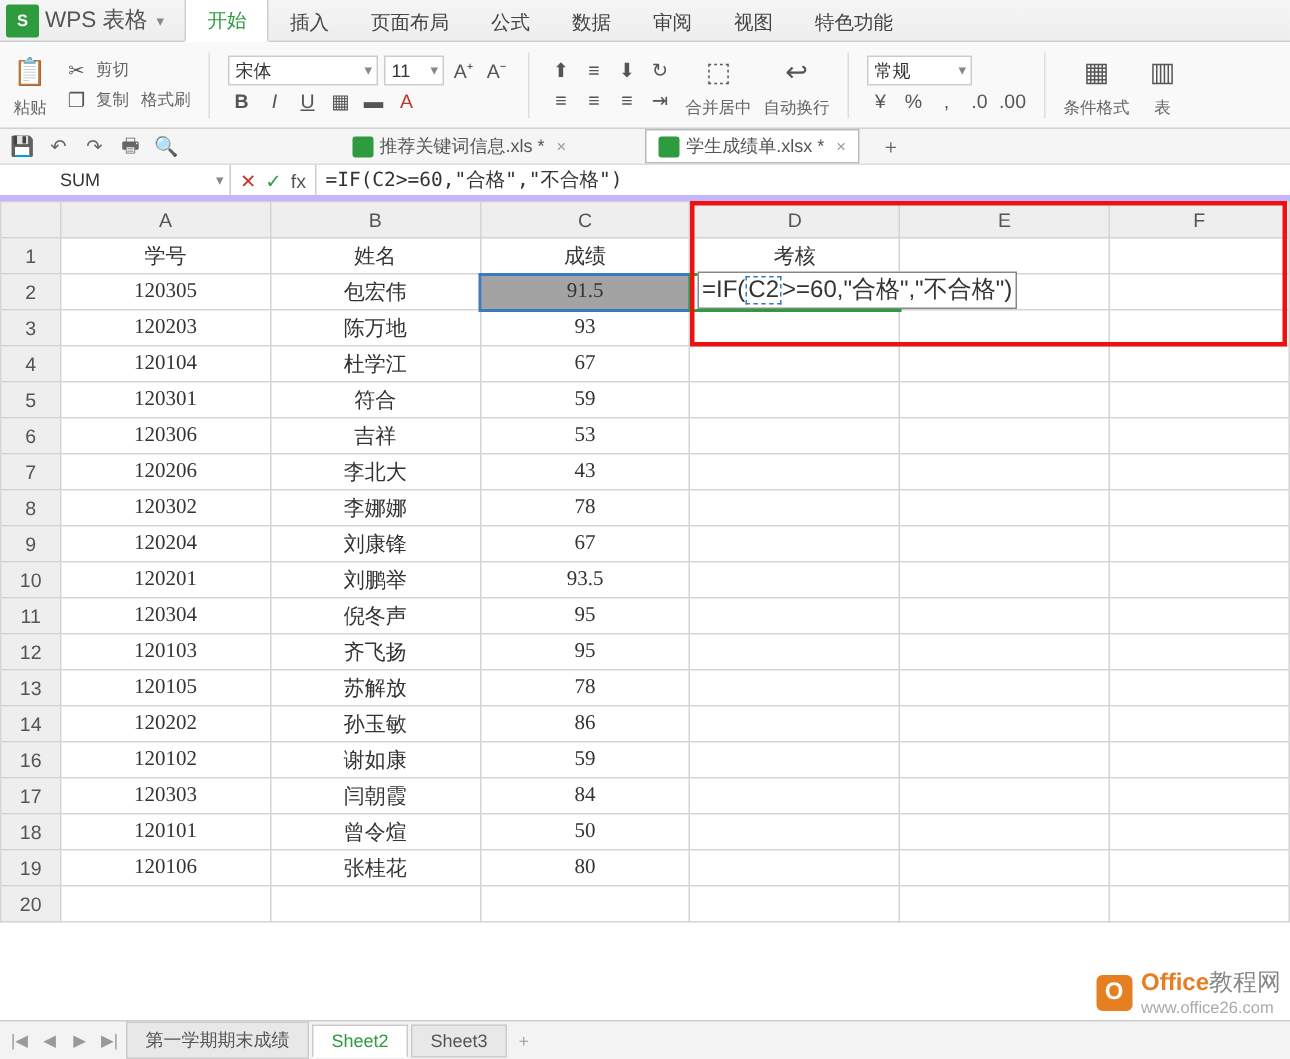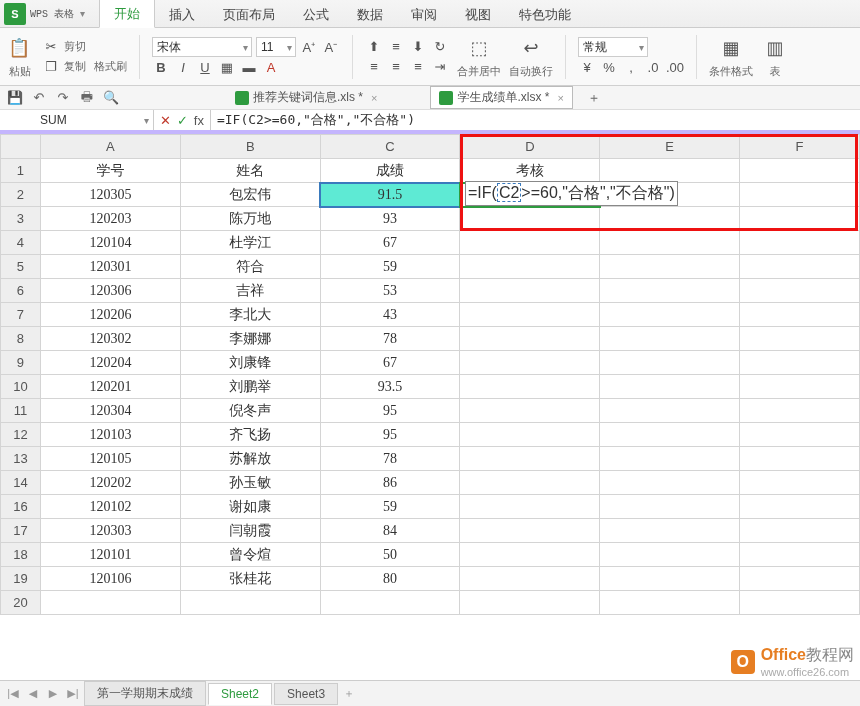--- a/index.html
+++ b/index.html
@@ -1,20 +1,20 @@
 <!DOCTYPE html>
 <html><head>
 <meta charset="utf-8">
 <style>
 * { box-sizing: border-box; margin: 0; padding: 0; font-family: "Microsoft YaHei", SimSun, sans-serif; }
 body { width: 860px; height: 706px; background: #fff; overflow: hidden; position: relative; font-size: 12px; color: #333; }
 
 .titlebar { height: 28px; background: linear-gradient(#f5f5f5,#eee); display: flex; align-items: center; border-bottom: 1px solid #ccc; }
 .app-logo { width: 22px; height: 22px; background: #2e9b3f; color: #fff; display: inline-flex; align-items: center; justify-content: center; margin: 0 4px; font-weight: bold; font-size: 11px; border-radius: 2px; }
-.app-title { font-size: 10px; color: #555; margin-right: 6px; font-family: Liberation Mono, monospace; }
+.app-title { font-size: 15px; color: #555; margin-right: 6px; }
 .titlebar .drop { color: #888; font-size: 10px; margin-right: 10px; cursor: pointer; }
 
 .tabs { display: flex; align-items: flex-end; margin-left: 4px; }
 .tab { padding: 5px 14px 4px; font-size: 13px; color: #444; cursor: pointer; position: relative; font-family: Liberation Mono, monospace; }
 .tab.active { color: #2e9b3f; border: 1px solid #ccc; border-bottom: 1px solid #fff; background: #fff; }
 
 .ribbon { height: 58px; background: #f9f9f9; border-bottom: 1px solid #d0d0d0; display: flex; align-items: center; padding: 0 6px; gap: 8px; }
 .ribbon .sep { width: 1px; height: 44px; background: #ddd; margin: 0 4px; }
 .rgroup { display: flex; flex-direction: column; gap: 2px; }
 .rrow { display: flex; align-items: center; gap: 4px; }
@@ -49,21 +49,21 @@
 .sheet th.colh { background: #eee; font-weight: normal; color: #555; height: 22px; font-family: Arial, sans-serif; font-size: 13px; }
 .sheet th.rowh { background: #eee; font-weight: normal; color: #555; width: 40px; font-family: Arial, sans-serif; font-size: 13px; }
 .sheet th.corner { background: #eee; width: 40px; }
 .col-A { width: 140px; }
 .col-B { width: 140px; }
 .col-C { width: 140px; }
 .col-D { width: 140px; }
 .col-E { width: 140px; }
 .col-F { width: 120px; }
 
-.sel-c2 { background: #5eead4; outline: 2px solid #3a7abd; outline-offset: -1px; }
+.sel-c2 { background: #a3a3a3; outline: 2px solid #3a7abd; outline-offset: -1px; }
 .active-cell { outline: 2px solid #2e9b3f; outline-offset: -1px; }
 .formula-overlay { position: absolute; left: 465px; top: 47px; font-size: 16px; font-family: SimSun, monospace; background: #fff; padding: 1px 2px; border: 1px solid #888; white-space: nowrap; z-index: 5; }
 .formula-overlay .ref { border: 1px dashed #3a7abd; padding: 0 1px; }
 .red-box { position: absolute; left: 460px; top: 0px; width: 398px; height: 97px; border: 3px solid #e11; z-index: 4; pointer-events: none; }
 
 .sheettabs { position: absolute; bottom: 0; left: 0; right: 0; height: 26px; background: #f3f3f3; border-top: 1px solid #ccc; display: flex; align-items: center; padding: 0 4px; gap: 2px; }
 .navbtn { width: 18px; height: 18px; display: inline-flex; align-items: center; justify-content: center; color: #999; cursor: pointer; font-size: 11px; }
 .stab { padding: 3px 12px; background: #e8e8e8; border: 1px solid #ccc; font-size: 12px; color: #555; cursor: pointer; }
 .stab.active { background: #fff; color: #2e9b3f; border-bottom: 1px solid #fff; }
 

